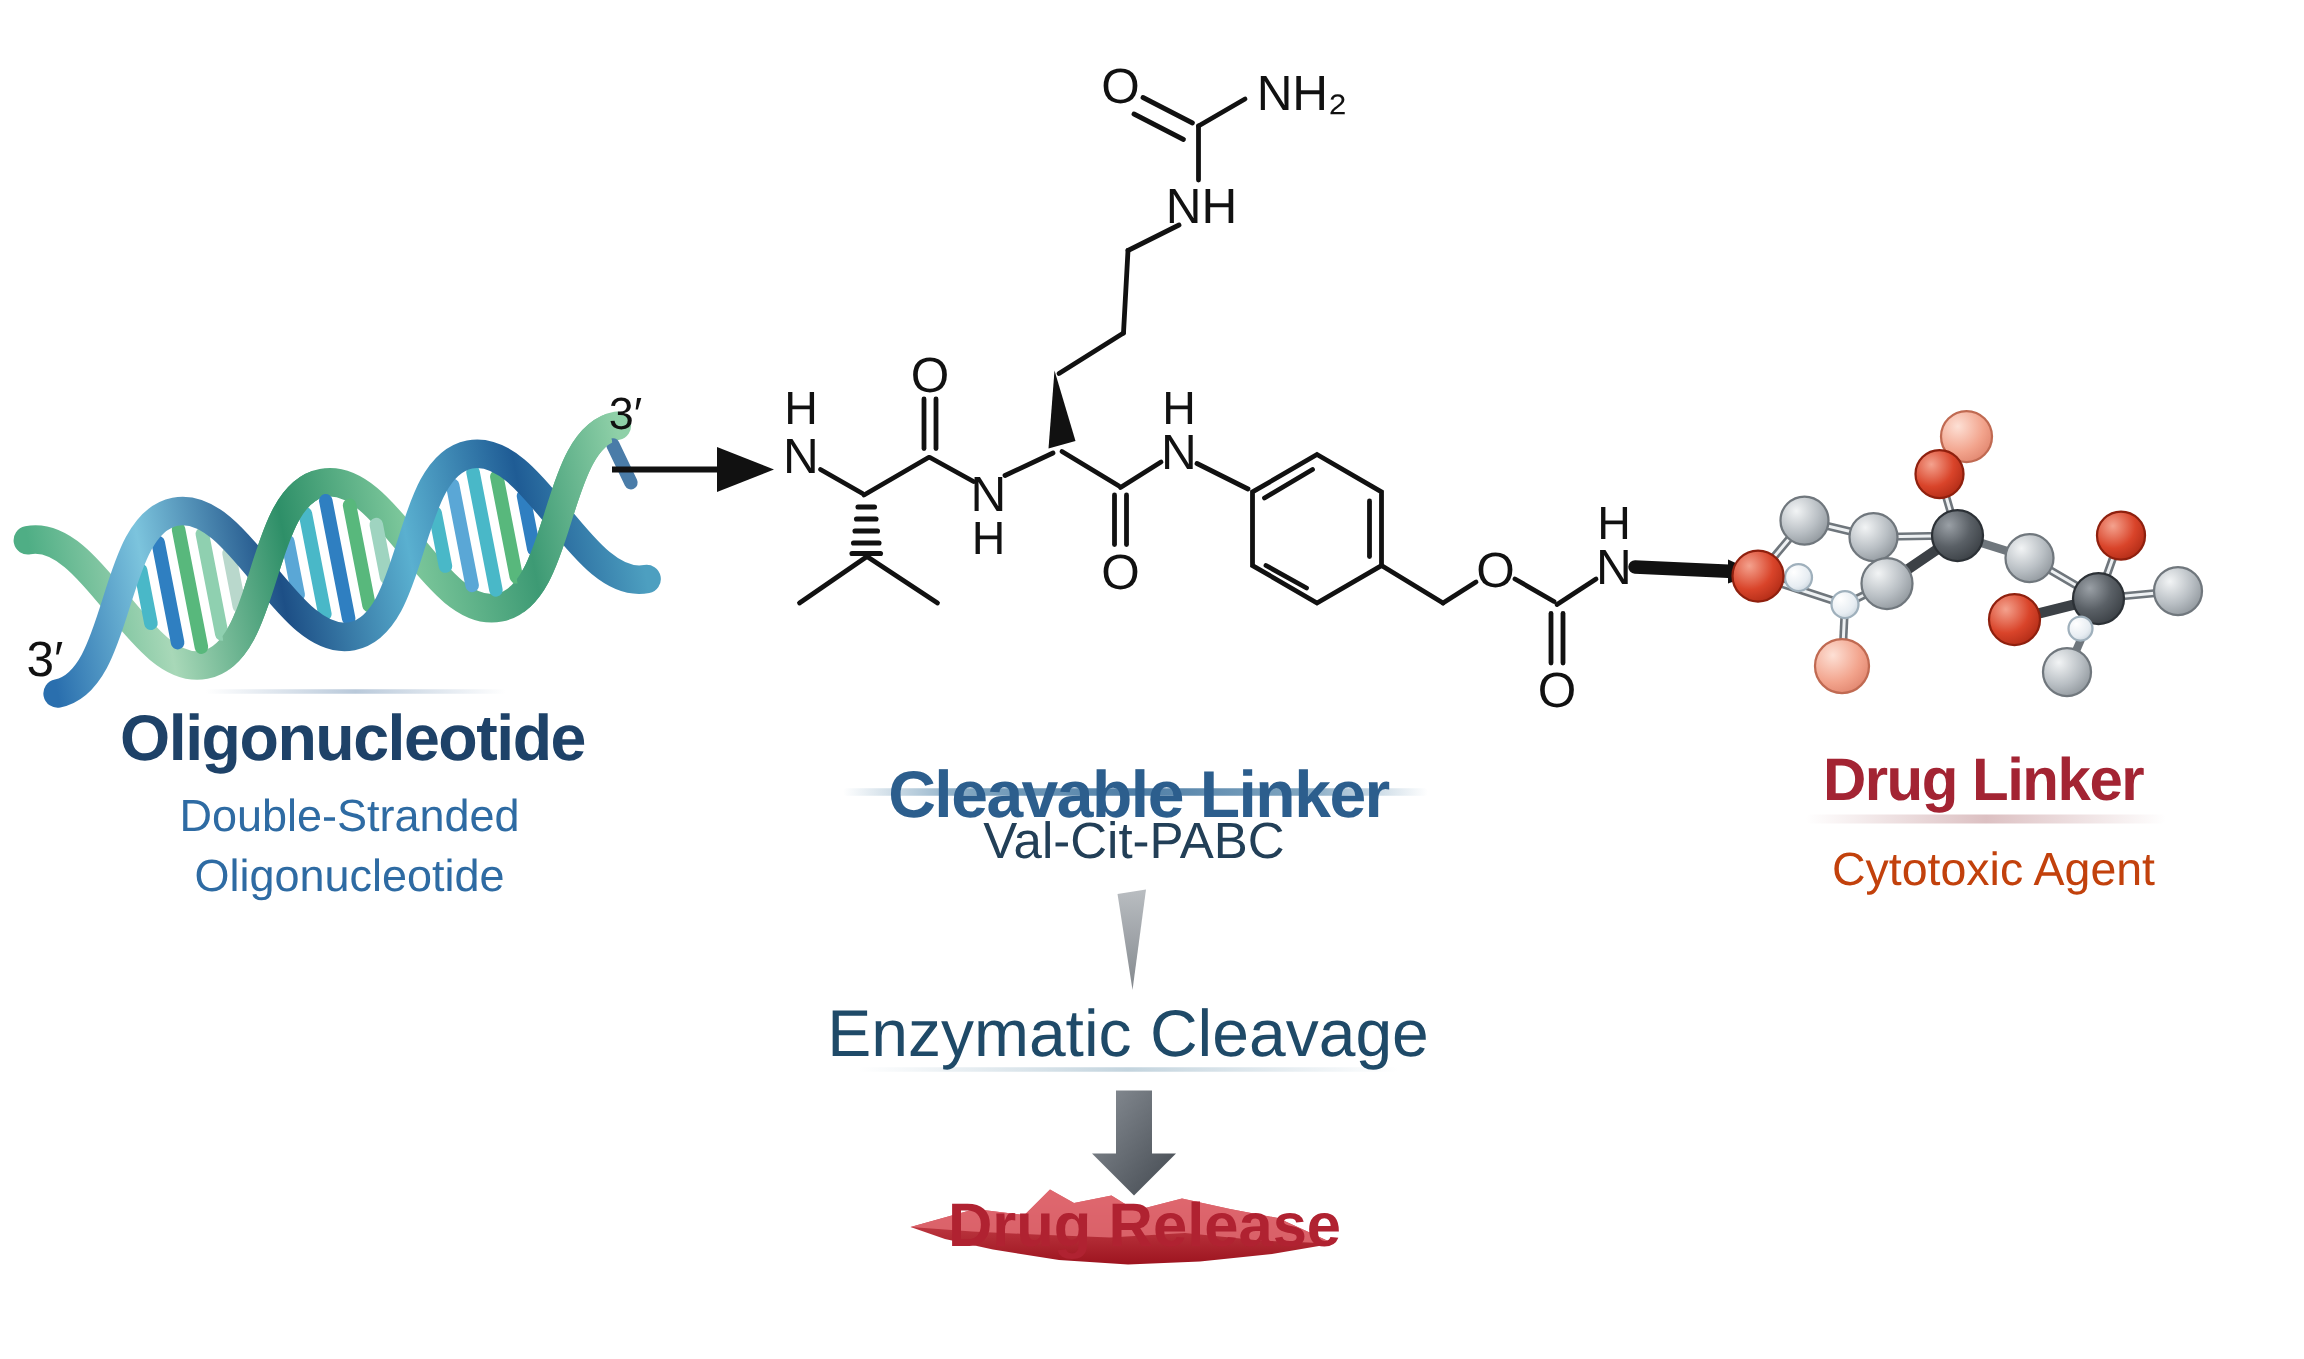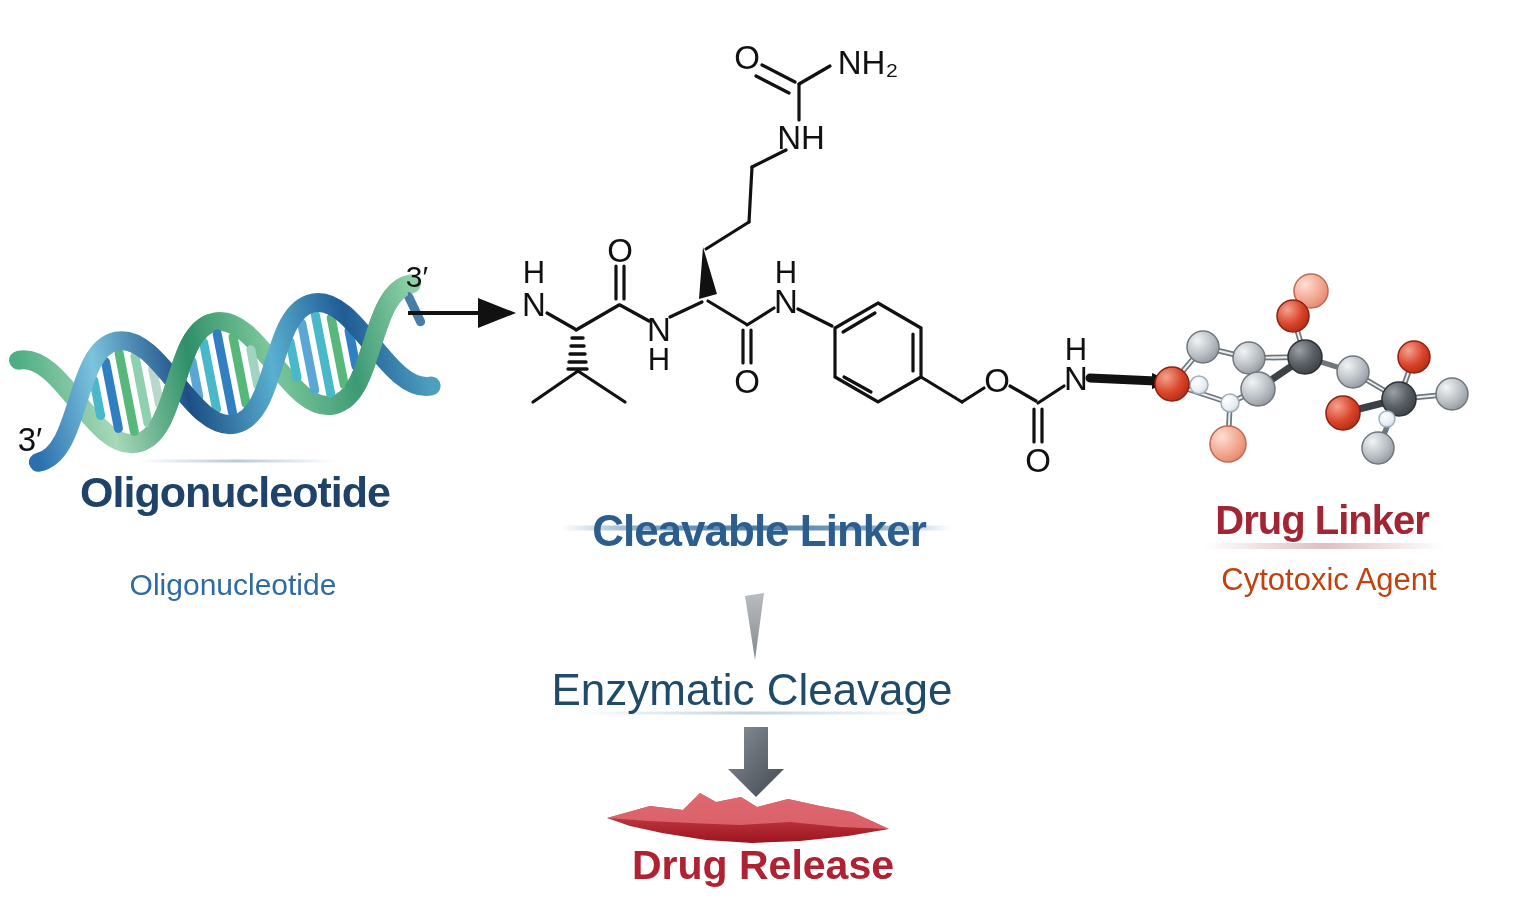--- a/index.html
+++ b/index.html
@@ -262,23 +262,25 @@
 
   <div class="rule rule-oligo" style="left:237px;top:461px;"></div>
   <div class="rule rule-linker" style="left:757px;top:528px;"></div>
   <div class="rule rule-enzym" style="left:752px;top:713px;"></div>
   <div class="rule rule-payload" style="left:1324px;top:546px;"></div>
 
   <div class="lbl prime" style="left:30px;top:440px;">3′</div>
   <div class="lbl prime-r" style="left:417px;top:277px;">3′</div>
 
   <div class="lbl oligo-title" style="left:235px;top:493px;">Oligonucleotide</div>
+  <div class="lbl oligo-sub" style="left:233px;top:545px;">Double-Stranded</div>
   <div class="lbl oligo-sub" style="left:233px;top:585px;">Oligonucleotide</div>
 
   <div class="lbl linker-title" style="left:759px;top:504px;margin-top:27px;">Cleavable Linker</div>
+  <div class="lbl linker-sub" style="left:756px;top:562px;">Val-Cit-PABC</div>
 
   <div class="lbl enzymatic" style="left:752px;top:690px;">Enzymatic Cleavage</div>
-  <div class="lbl release" style="left:763px;top:866px;text-align:right;">Drug Release</div>
+  <div class="lbl release" style="left:763px;top:817px;text-align:right;">Drug Release</div>
 
   <div class="lbl payload-title" style="left:1322px;top:520px;">Drug Linker</div>
   <div class="lbl payload-sub" style="left:1329px;top:580px;">Cytotoxic Agent</div>
 
 </div>
 
 </body></html>

